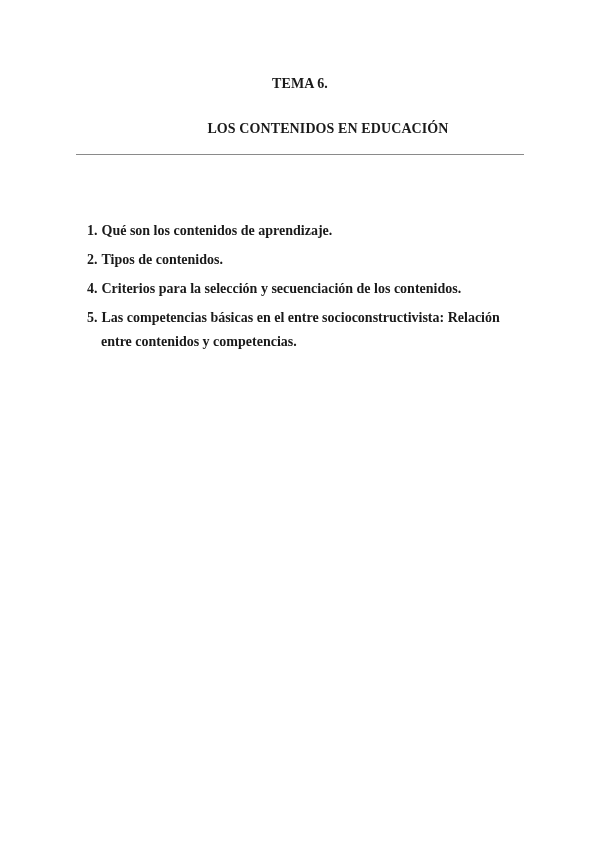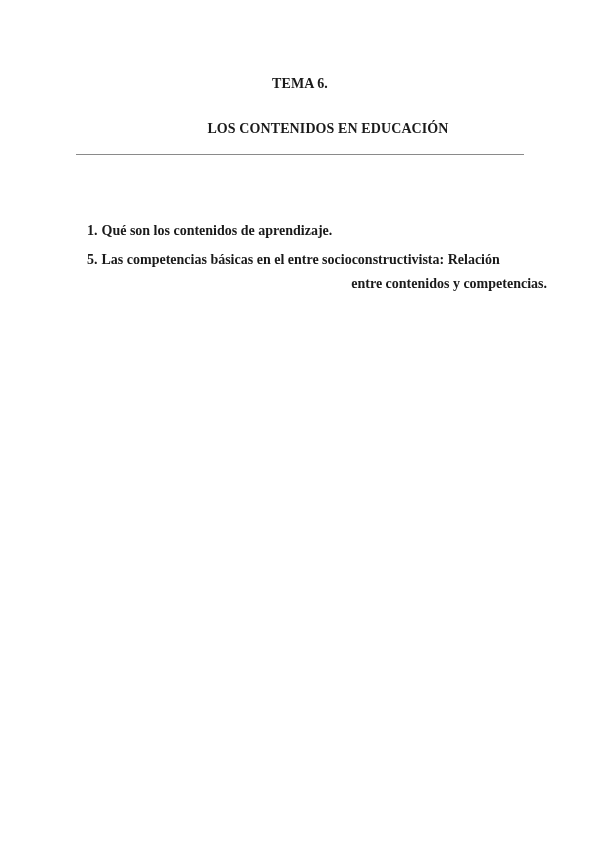--- a/index.html
+++ b/index.html
@@ -60,33 +60,38 @@
     .toc li.wrap {
       white-space: normal;
       height: auto;
       line-height: 29px;
       margin-top: -6px;
     }
     .toc li.wrap .cont {
       display: block;
       padding-left: 14px;
       margin-top: -5px;
-      text-align: right;
     }
   </style>
 </head>
 <body>
 
 <div class="page">
   <div class="title tema">TEMA 6.</div>
   <div class="title subtitle">LOS CONTENIDOS EN EDUCACIÓN</div>
   <div class="rule"></div>
 
   <ul class="toc">
     <li>
       <span class="num">1.</span><span>Qué son los contenidos de aprendizaje.</span>
     </li>
+    <li>
+      <span class="num">2.</span><span>Tipos de contenidos.</span>
+    </li>
+    <li>
+      <span class="num">4.</span><span>Criterios para la selección y secuenciación de los contenidos.</span>
+    </li>
     <li class="wrap">
       <span class="num">5.</span><span>Las competencias básicas en el entre socioconstructivista: Relación</span>
       <span class="cont">entre contenidos y competencias.</span>
     </li>
   </ul>
 </div>
 
 </body></html>

